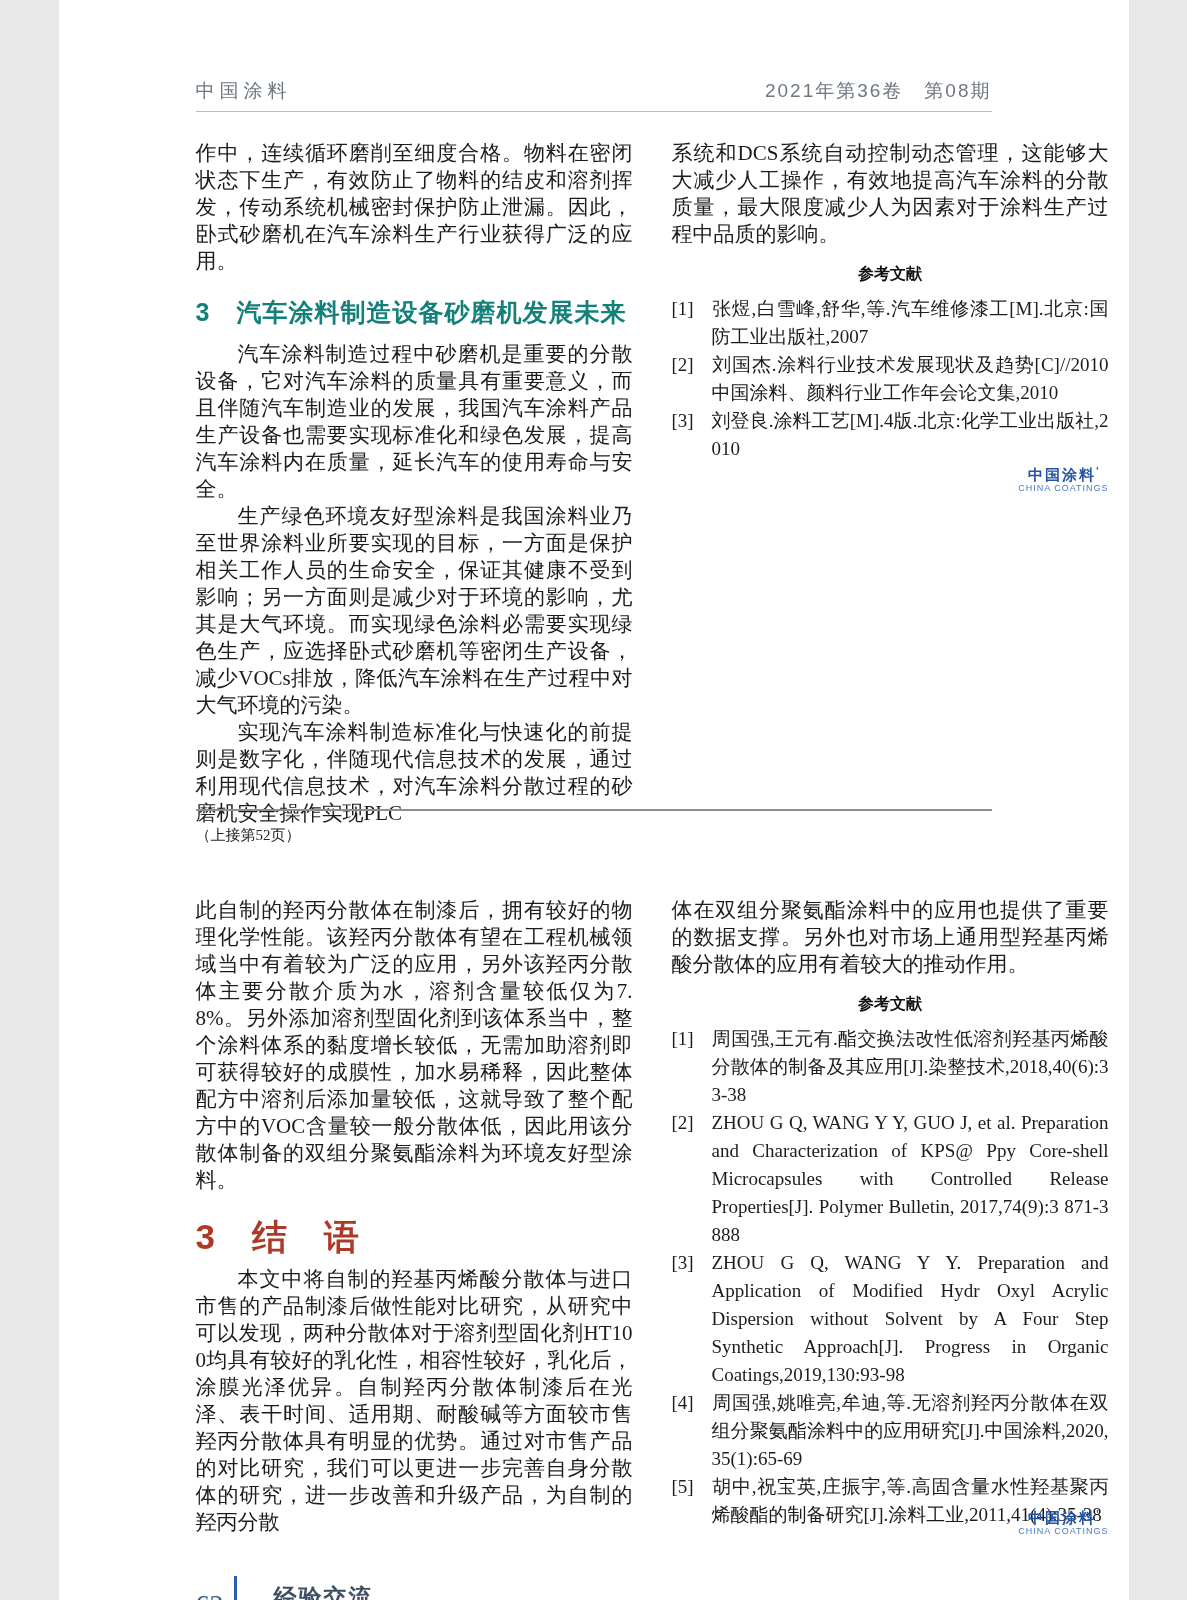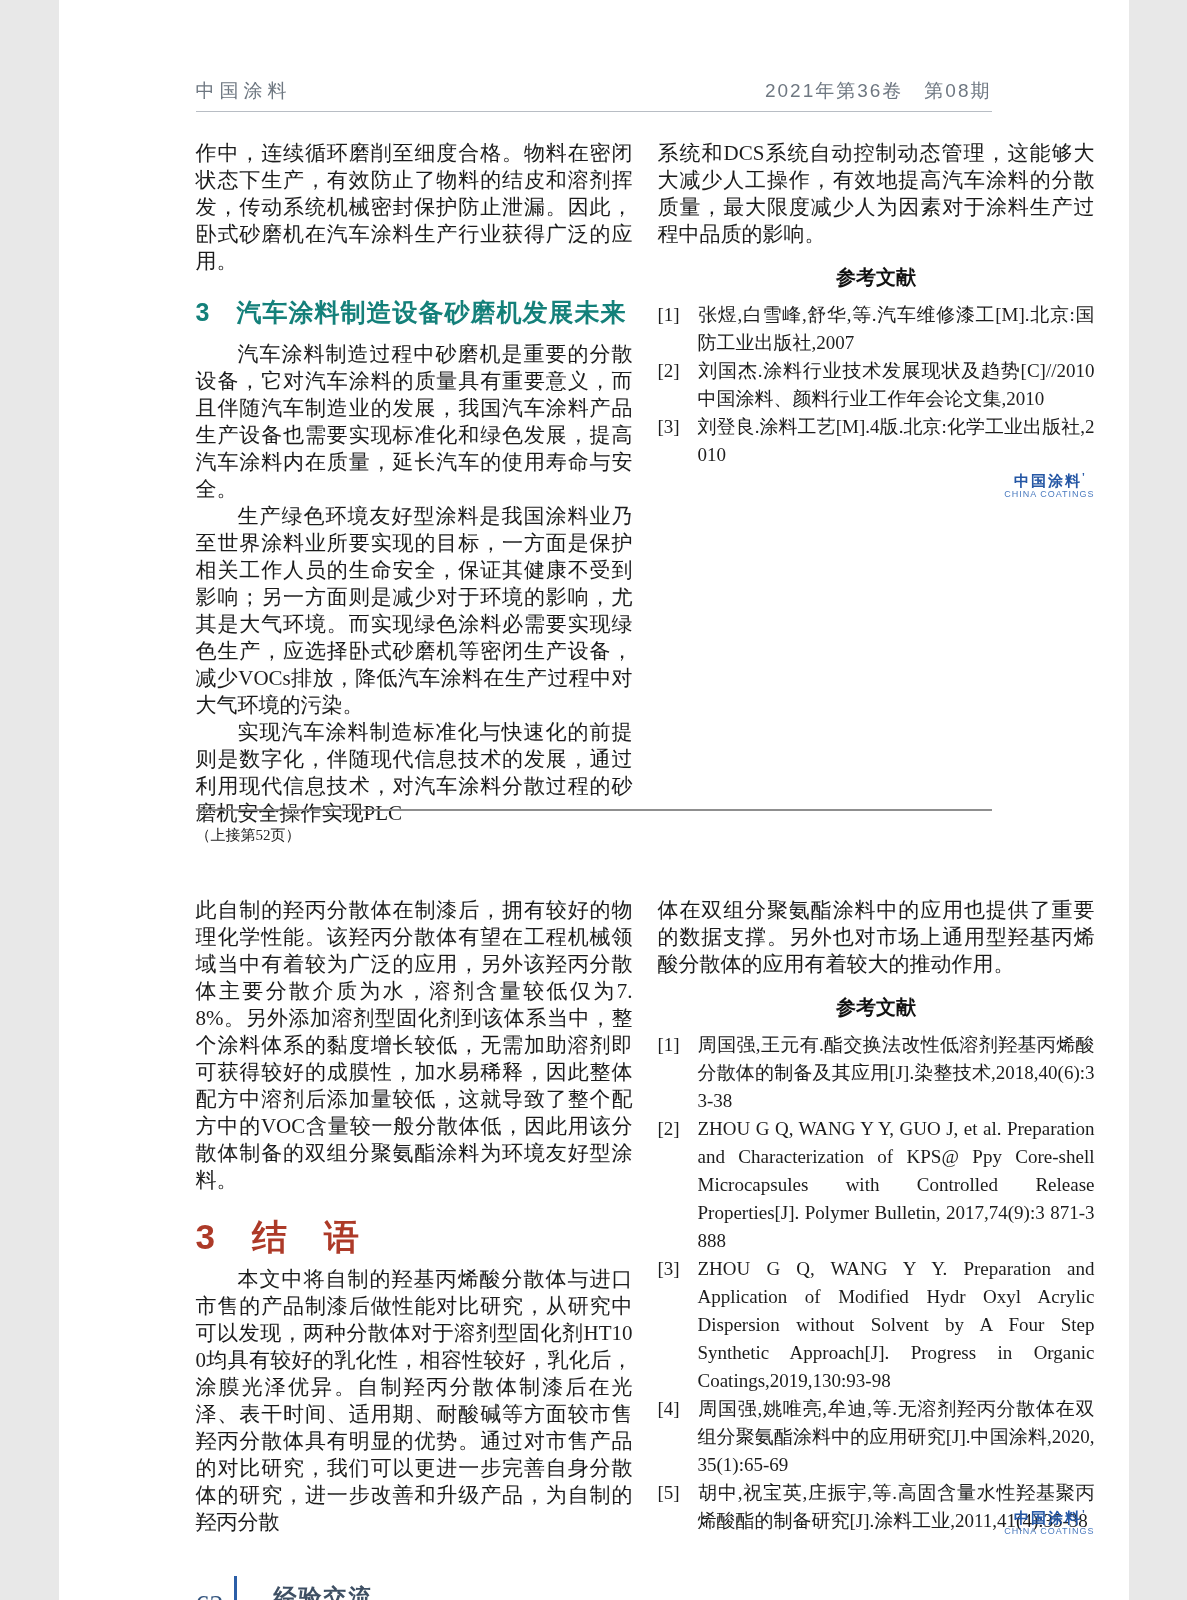--- a/index.html
+++ b/index.html
@@ -17,21 +17,21 @@
     position:absolute;left:137px;right:137px;top:78px;
     display:flex;justify-content:space-between;align-items:flex-end;
     border-bottom:1px solid #b8bdc4;
     padding-bottom:7px;
     font-family:"Liberation Sans","DejaVu Sans",sans-serif;
     font-size:19px;color:#6e7781;
   }
   .journal-name{letter-spacing:5px;}
   .issue-info{letter-spacing:2px;text-align:right;}
   
-  .two-col{position:absolute;left:137px;width:913px;display:flex;gap:25px;}
+  .two-col{position:absolute;left:137px;width:913px;display:flex;gap:39px;justify-content:flex-end;}
   .col{width:437px;position:relative;}
   .article-1{top:140px;}
   .article-2{top:897px;}
   .body-text{
     margin:0;font-size:21px;line-height:27px;
     text-align:justify;text-justify:inter-ideograph;
     word-break:break-all;
   }
   .indent{text-indent:2em;}
   .heading-teal{
@@ -43,21 +43,21 @@
   .heading-red{
     margin:24px 0 10px 0;
     font-family:"Liberation Sans","DejaVu Sans",sans-serif;
     font-size:35px;line-height:38px;font-weight:bold;
     color:#ad3a28;letter-spacing:1px;
   }
   
   .ref-heading{
     margin:16px 0 10px 0;text-align:center;
     font-family:"Liberation Sans","DejaVu Sans",sans-serif;
-    font-size:20px;font-weight:bold;color:#111;
+    font-size:16px;font-weight:bold;color:#111;
   }
   .ref-item{
     margin:0;font-size:19px;line-height:28px;
     text-align:justify;word-break:break-all;
     padding-left:40px;
   }
   .ref-label{display:inline-block;width:40px;margin-left:-40px;vertical-align:top;}
   .ref-en{word-break:normal;font-family:"Liberation Serif","DejaVu Serif",serif;}
   
   .section-divider{position:absolute;left:137px;right:137px;top:809px;border-top:2px solid #8f8f8f;}

